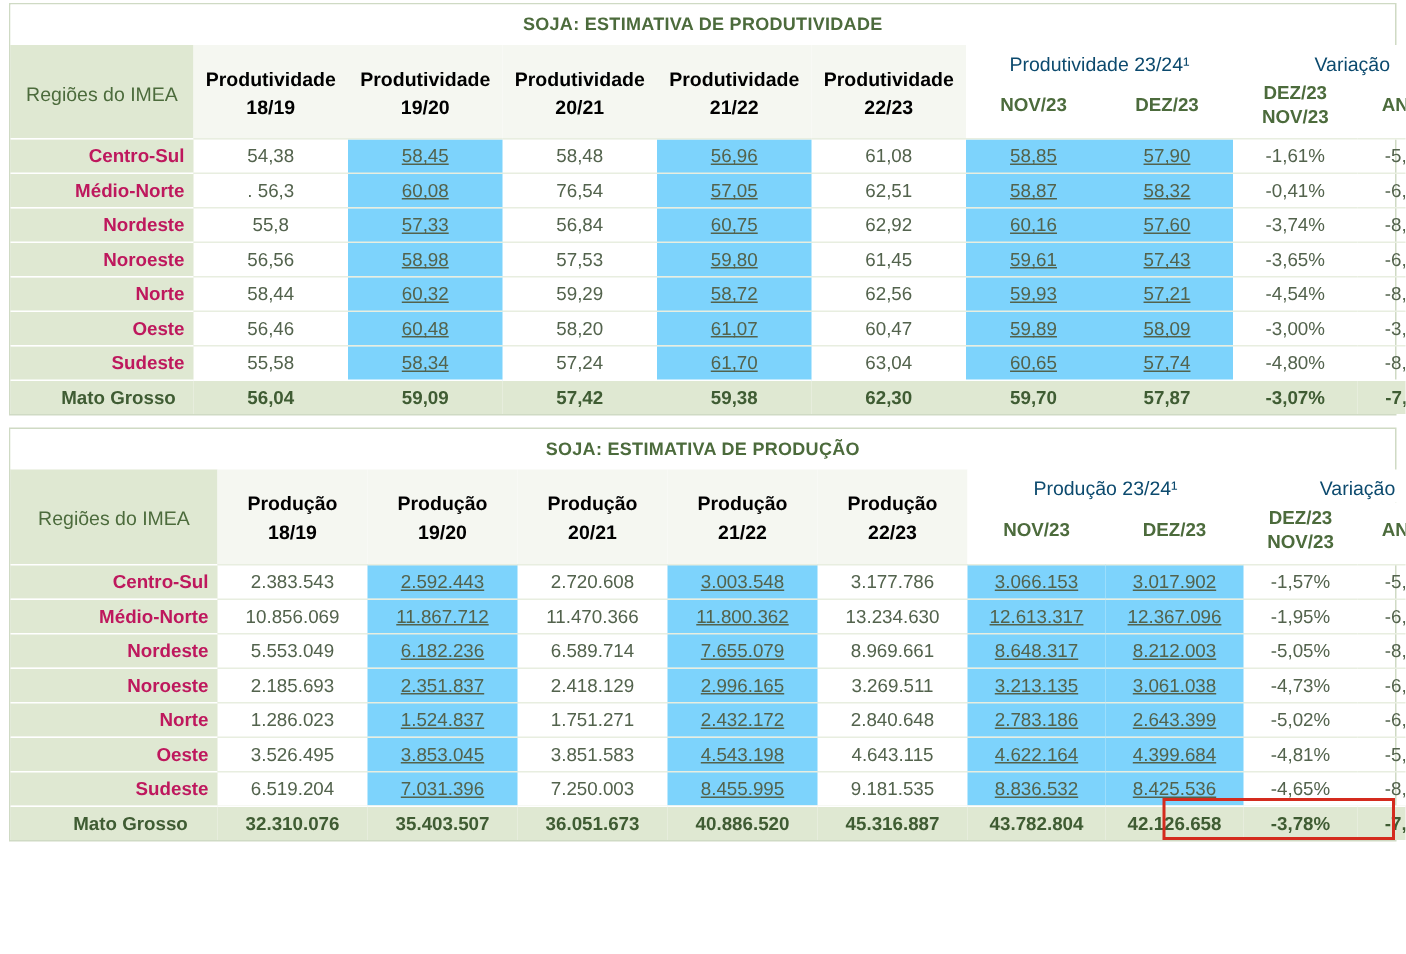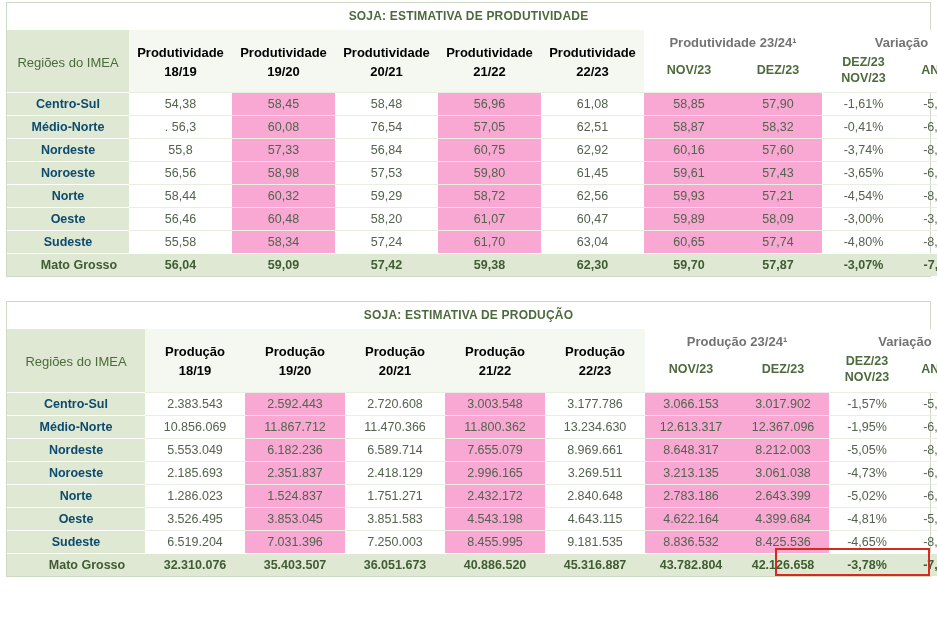--- a/index.html
+++ b/index.html
@@ -44,22 +44,22 @@
   }
   th, td {
     font-size: 12.5px;
     text-align: center;
     vertical-align: middle;
     padding: 0;
   }
 
   
   .hdr-group th {
-    color: #737373;
-    font-weight: bold;
+    color: #0c4a6e;
+    font-weight: normal;
     font-size: 13px;
     background: #ffffff;
     padding: 5px 2px 2px 2px;
   }
   .hdr-group th.regions {
     background: #dfe8d2;
     color: #4c6b3c;
     font-size: 13px;
     font-weight: normal;
   }
@@ -79,27 +79,28 @@
   }
 
   
   tbody td {
     padding: 4px 6px;
     color: #53634d;
     border-top: 1px solid #e8eee0;
   }
   tbody td.region {
     background: #dfe8d2;
-    color: #0c4a6e;
+    color: #be185d;
     font-weight: bold;
-    text-align: center;
+    text-align: right;
     border-top: 1px solid #ffffff;
   }
   tbody td.shade {
-    background: #f9a8d4;
+    background: #7dd3fc;
+    text-decoration: underline;
   }
   tbody tr.total td {
     background: #dfe8d2;
     color: #3f5c33;
     font-weight: bold;
     border-top: 1px solid #ffffff;
   }
   tbody tr.total td.region {
     text-align: center;
     padding-left: 28px;
@@ -116,21 +117,21 @@
     position: relative;
   }
   .hl-box {
     position: absolute;
     border: 2px solid #d42b1e;
     pointer-events: none;
     box-sizing: border-box;
   }
 
   .t1 { margin-top: 2px; }
-  .t2 { margin-top: 24px; }
+  .t2 { margin-top: 8px; }
 </style>
 </head>
 <body>
 
 <div class="page">
 
   <div class="block t1">
     <div class="block-title">SOJA: ESTIMATIVA DE PRODUTIVIDADE</div>
     <table>
       <colgroup>

